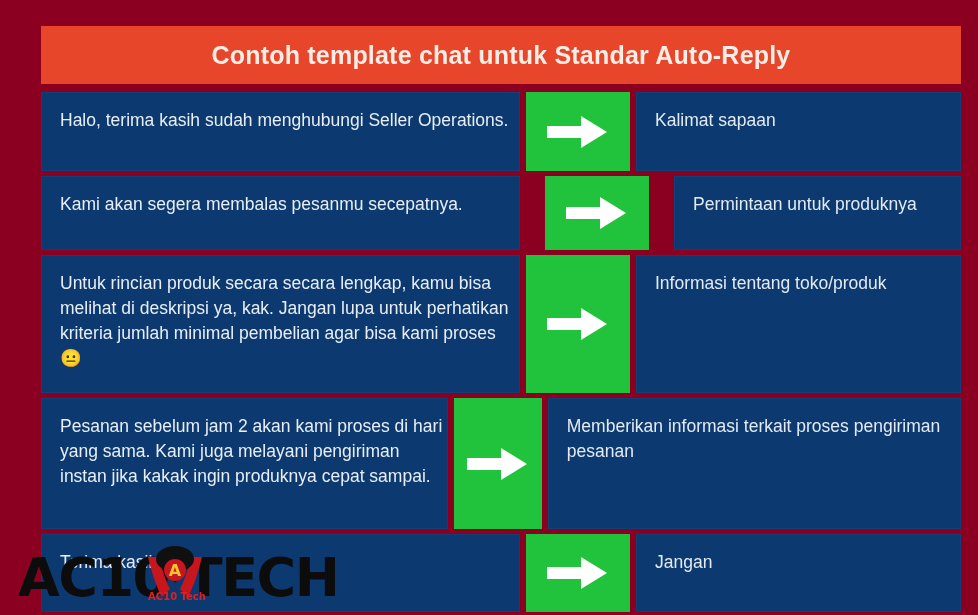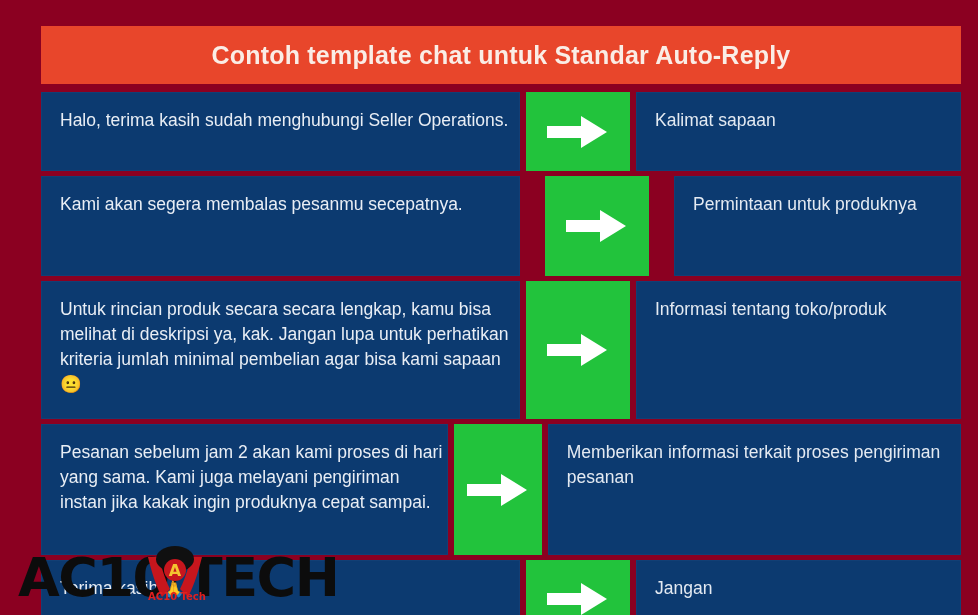--- a/index.html
+++ b/index.html
@@ -90,21 +90,21 @@
   }
   .label-text {
     color: #E4EAF2;
   }
 
   
   .arrow-svg { display: block; }
 
   
   .row-h1 { height: 79px; }
-  .row-h2 { height: 100px; gap: 19px; }
+  .row-h2 { height: 74px; gap: 19px; }
   .row-h3 { height: 138px; }
   .row-h4 { height: 131px; }
   .row-h5 { height: 78px; }
 
   
   #watermark {
     position: absolute;
     left: 0;
     bottom: -4px;
     width: 320px;
@@ -179,21 +179,21 @@
           <polygon points="0,12 34,12 34,2 60,18 34,34 34,24 0,24" fill="#FFFFFF"></polygon>
         </svg>
       </div>
       <div class="cell cell-label">
         <div class="label-text">Permintaan untuk produknya</div>
       </div>
     </div>
 
     <div class="chat-row row-h3">
       <div class="cell cell-message">
-        <div class="msg-text">Untuk rincian produk secara secara lengkap, kamu bisa melihat di deskripsi ya, kak. Jangan lupa untuk perhatikan kriteria jumlah minimal pembelian agar bisa kami sapaan 😐</div>
+        <div class="msg-text">Untuk rincian produk secara secara lengkap, kamu bisa melihat di deskripsi ya, kak. Jangan lupa untuk perhatikan kriteria jumlah minimal pembelian agar bisa kami proses 😐</div>
       </div>
       <div class="cell-arrow">
         <svg class="arrow-svg" width="62" height="36" viewBox="0 0 62 36">
           <polygon points="0,12 34,12 34,2 60,18 34,34 34,24 0,24" fill="#FFFFFF"></polygon>
         </svg>
       </div>
       <div class="cell cell-label">
         <div class="label-text">Informasi tentang toko/produk</div>
       </div>
     </div>

